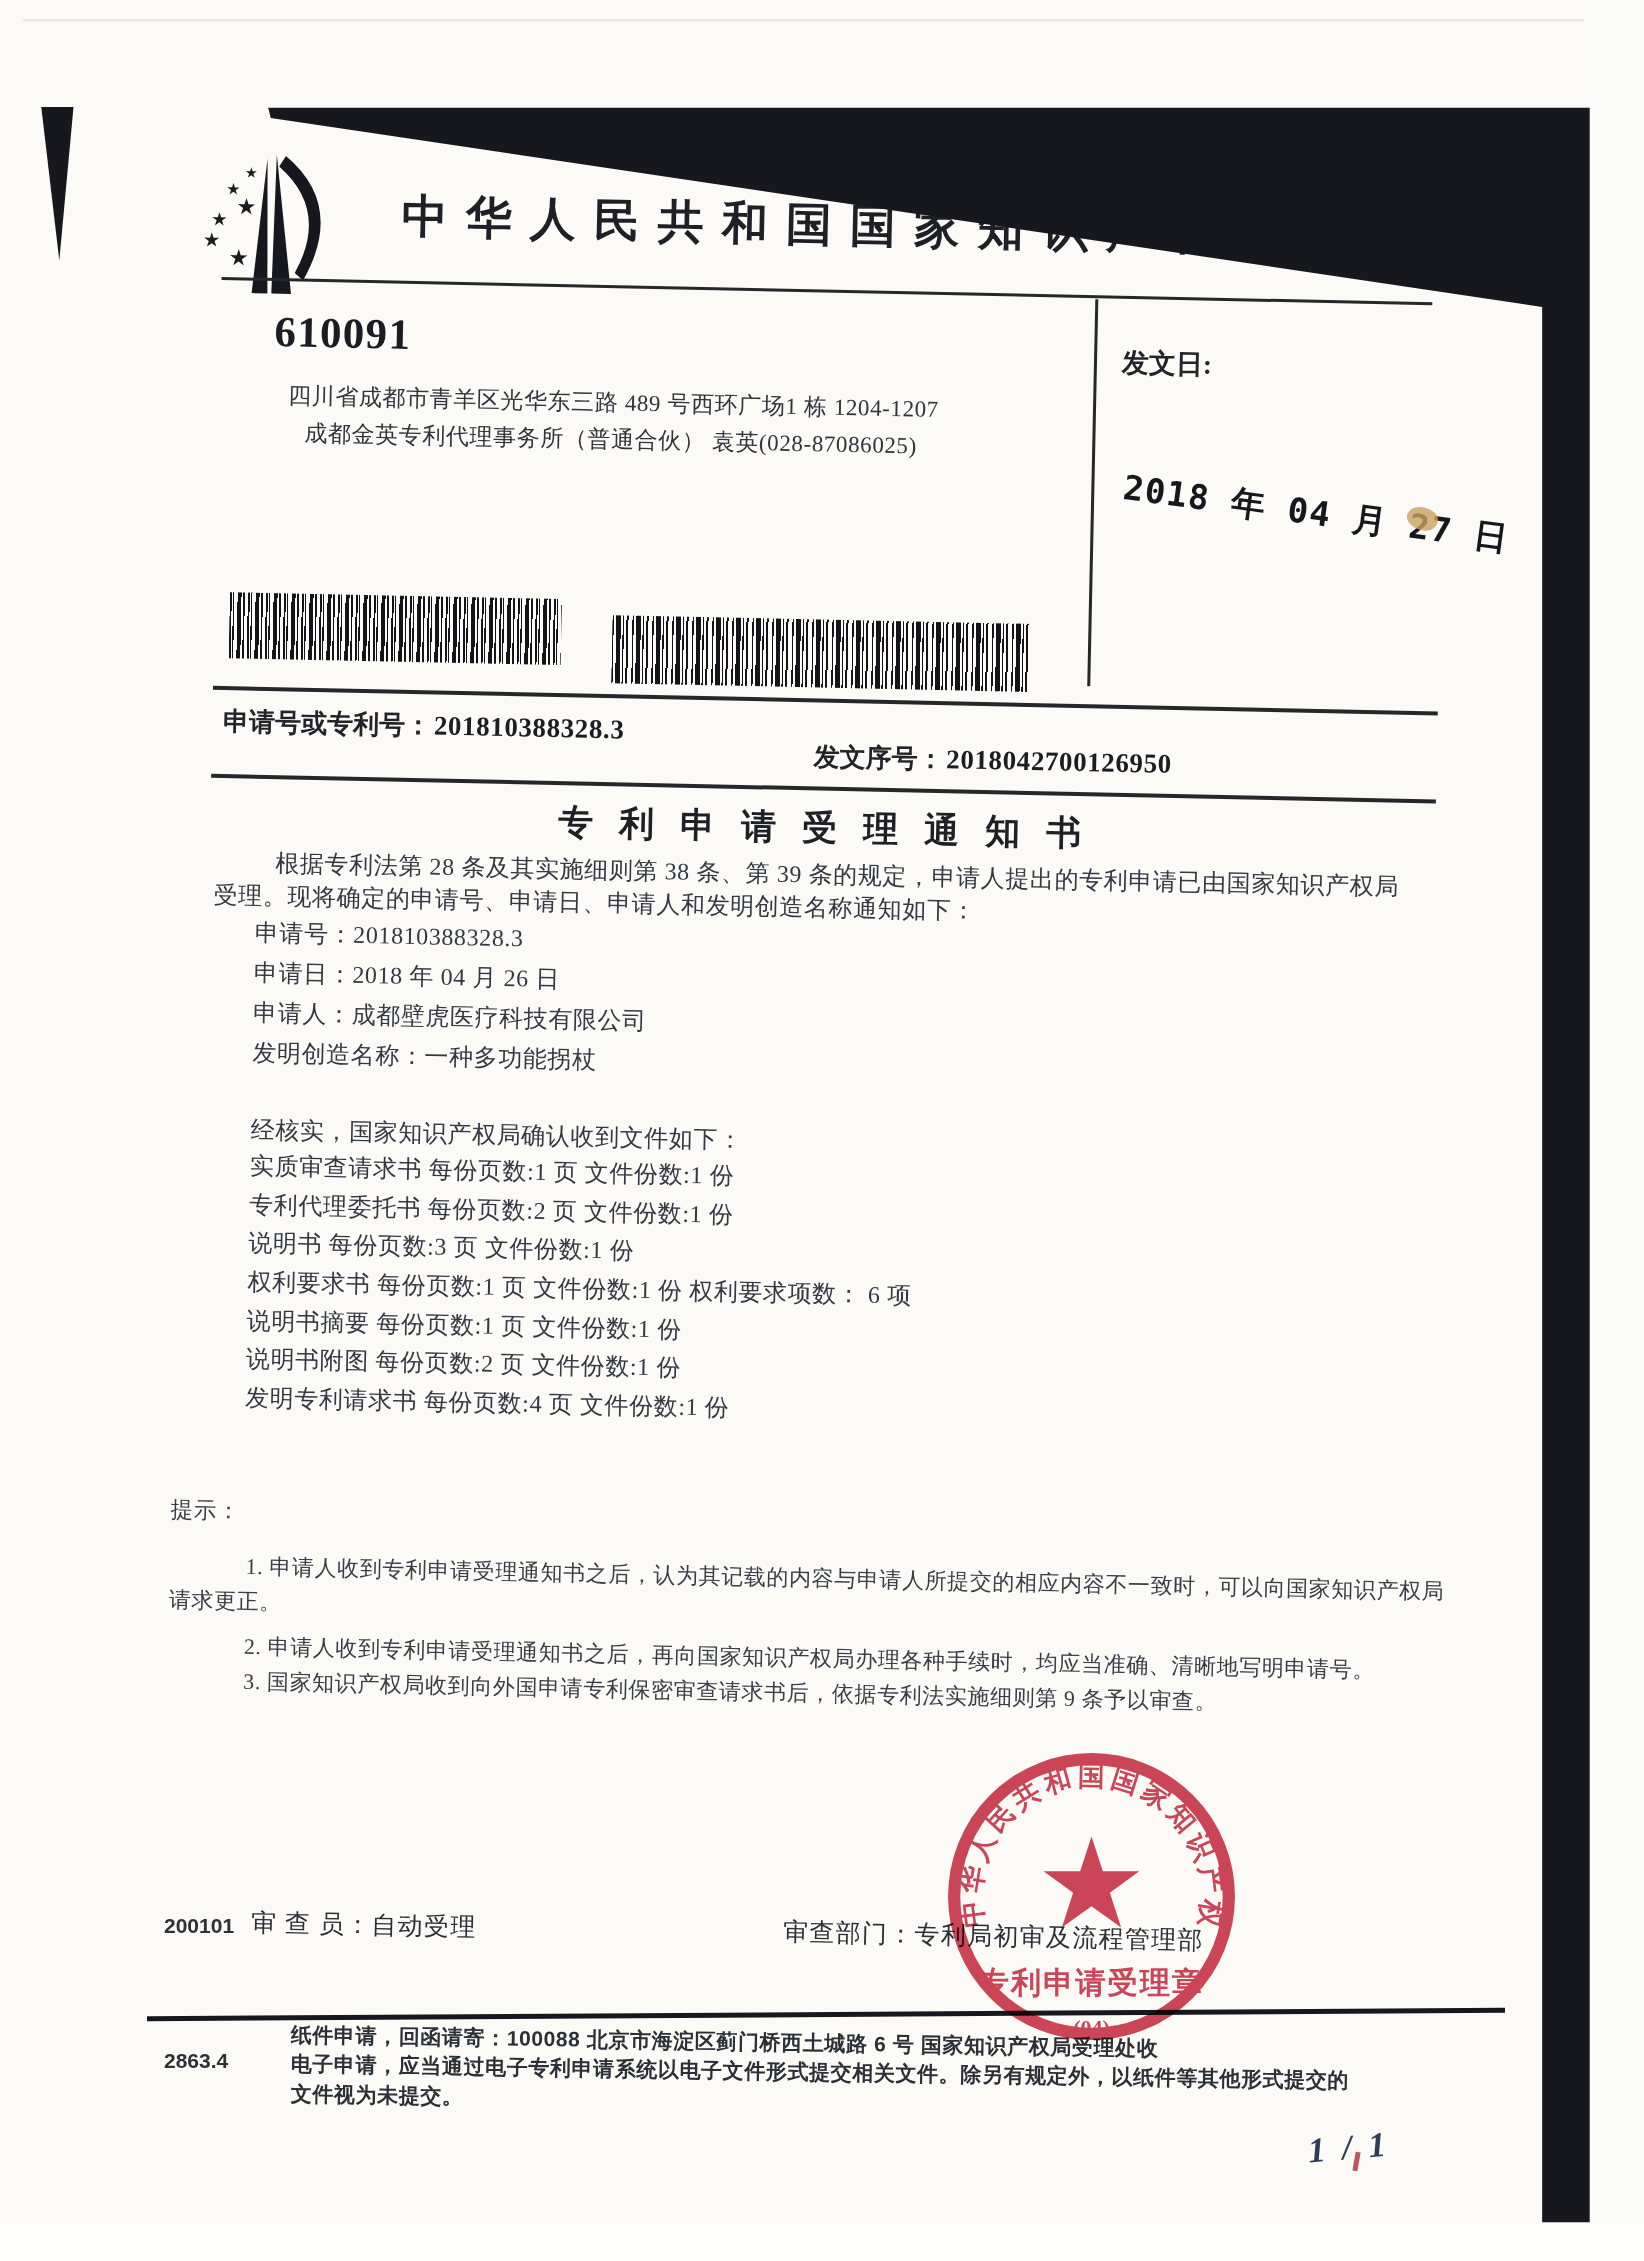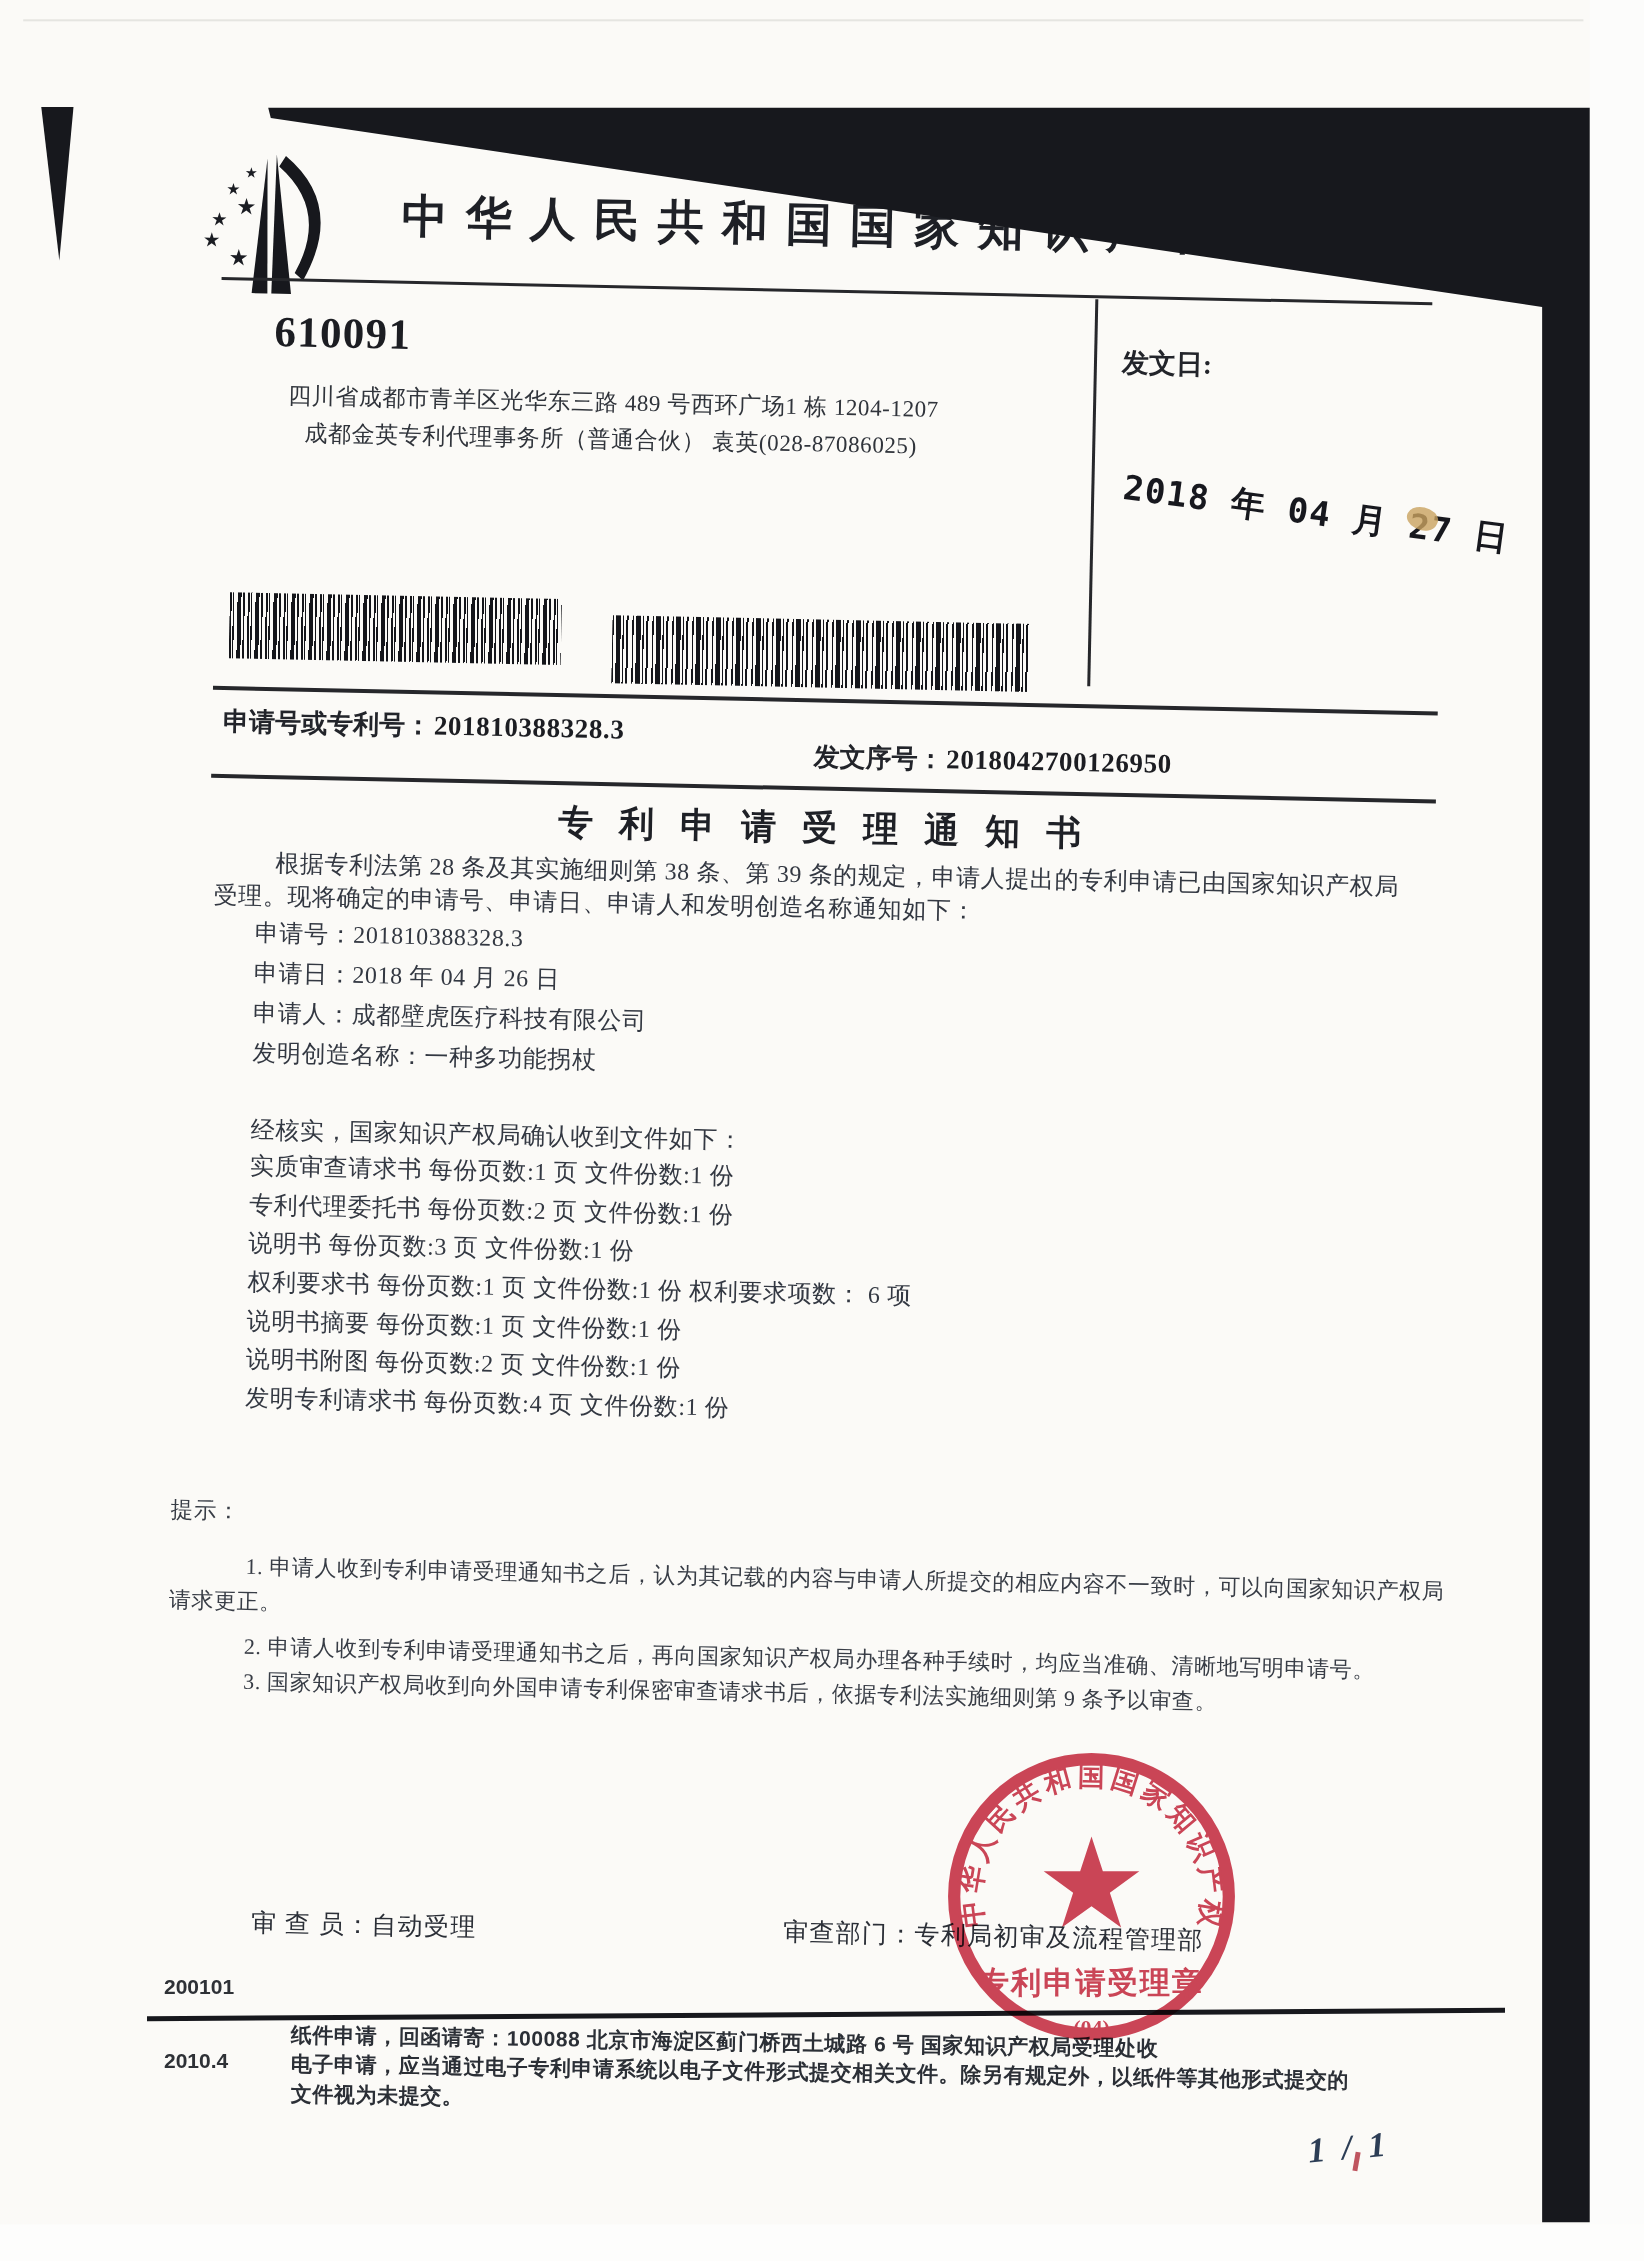--- a/index.html
+++ b/index.html
@@ -131,22 +131,22 @@
     </div>
     <div class="abs sign-text" style="left:818px;top:1903px">
       <span>审查部门：</span><span>专利局初审及流程管理部</span>
     </div>
 
     <div class="abs stain" style="left:1412px;top:482px"></div>
   </div>
 
   <div class="footer-layer">
     <div class="abs footer-rule" style="left:147px;top:2012px;width:1358px;height:4.5px"></div>
-    <div class="abs footer-code" style="left:164px;top:1975px">200101</div>
-    <div class="abs footer-code" style="left:164px;top:2049px">2010.4</div>
+    <div class="abs footer-code" style="left:164px;top:1914px">200101</div>
+    <div class="abs footer-code" style="left:164px;top:2049px">2863.4</div>
     <div class="abs footer-line" style="left:291px;top:2021px">纸件申请，回函请寄：100088 北京市海淀区蓟门桥西土城路 6 号  国家知识产权局受理处收</div>
     <div class="abs footer-line" style="left:291px;top:2050px">电子申请，应当通过电子专利申请系统以电子文件形式提交相关文件。除另有规定外，以纸件等其他形式提交的</div>
     <div class="abs footer-line" style="left:291px;top:2080px">文件视为未提交。</div>
     <div class="abs page-num" style="left:1308px;top:2128px">1 / 1</div>
     <div class="abs red-tick" style="left:1354px;top:2152px"></div>
   </div>
 
   <svg class="abs stamp-svg" style="left:940px;top:1745px" width="303" height="303" viewBox="0 0 470 470">
     <circle cx="235" cy="235" r="213" fill="none" stroke="#c93247" stroke-width="19"></circle>
     <polygon points="235,142 252.6,195.7 309.2,195.9 263.5,229.3 280.9,283.1 235,250 189.1,283.1 206.5,229.3 160.8,195.9 217.4,195.7" fill="#c93247"></polygon>

